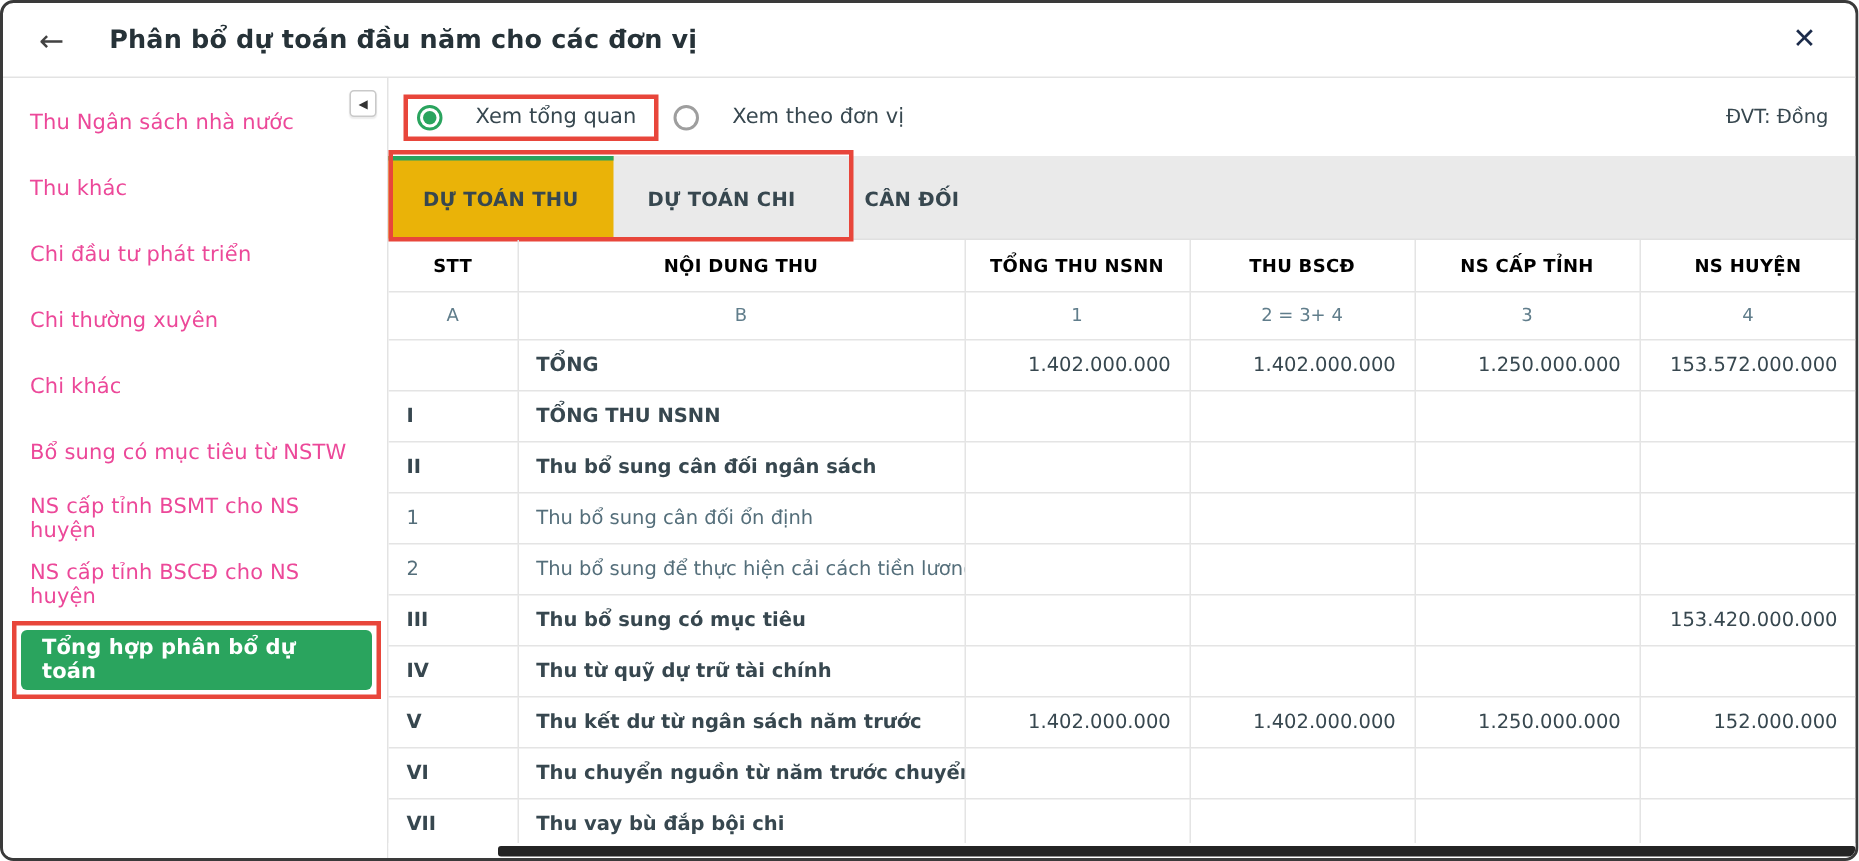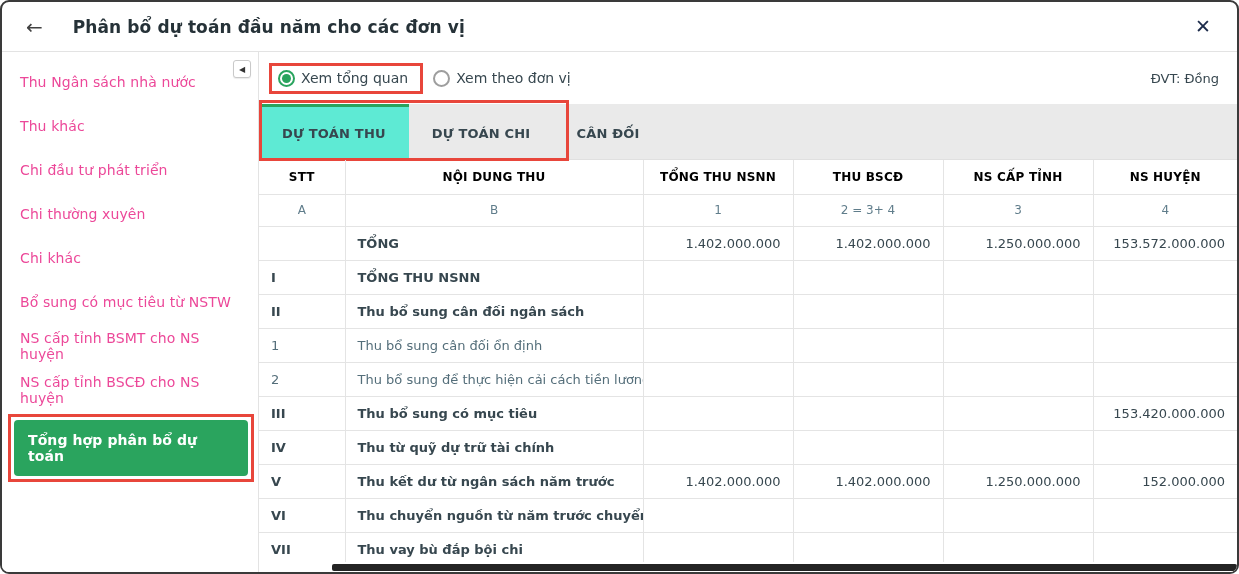--- a/index.html
+++ b/index.html
@@ -56,34 +56,34 @@
     padding: 0 18px;
     font-size: 14px; color: #ec4899;
     cursor: pointer; letter-spacing: .1px;
   }
   .active-ring {
     margin: 2px 4px 0 6px;
     border: 3px solid #e8463b;
     padding: 3px;
   }
   .sidebar-item.active {
-    height: 56px;
+    height: 40px;
     background: #2aa45e; color: #fff;
     border-radius: 4px;
     font-weight: 700;
     padding: 0 14px;
   }
   
   .main { flex: 1; display: flex; flex-direction: column; position: relative; min-width: 0; }
   .toolbar {
     height: 52px; flex: 0 0 52px;
     display: flex; align-items: center;
     padding: 0 18px 0 10px;
   }
-  .radio-wrap { display: inline-flex; align-items: center; gap: 6px; cursor: pointer; }
+  .radio-wrap { display: inline-flex; align-items: center; gap: 22px; cursor: pointer; }
   .radio-annotated {
     border: 3px solid #e8463b;
     padding: 4px 12px 4px 6px;
     display: inline-flex; align-items: center;
   }
   .radio-circle {
     width: 17px; height: 17px; border-radius: 50%;
     border: 2px solid #9e9e9e; background: #fff;
     display: flex; align-items: center; justify-content: center;
     flex: 0 0 17px;
@@ -104,21 +104,21 @@
     position: relative;
     border-bottom: 1px solid #e0e0e0;
   }
   .tab {
     display: flex; align-items: center;
     padding: 0 23px;
     font-size: 13px; font-weight: 700; color: #37474f;
     letter-spacing: .2px; cursor: pointer;
     border-top: 3px solid transparent;
   }
-  .tab.active { background: #5eead4; border-top-color: #2aa45e; }
+  .tab.active { background: #eab308; border-top-color: #2aa45e; }
   .tabs-annotation {
     position: absolute; left: 0; top: -4px;
     width: 310px; height: 61px;
     border: 3px solid #e8463b;
     pointer-events: none;
   }
   
   .table-area { flex: 1; overflow: hidden; position: relative; }
   table { border-collapse: collapse; table-layout: fixed; width: 100%; }
   col.c-stt { width: 86px; }

